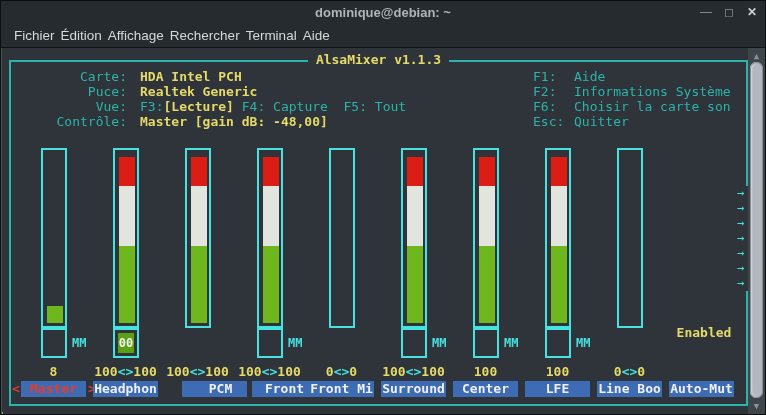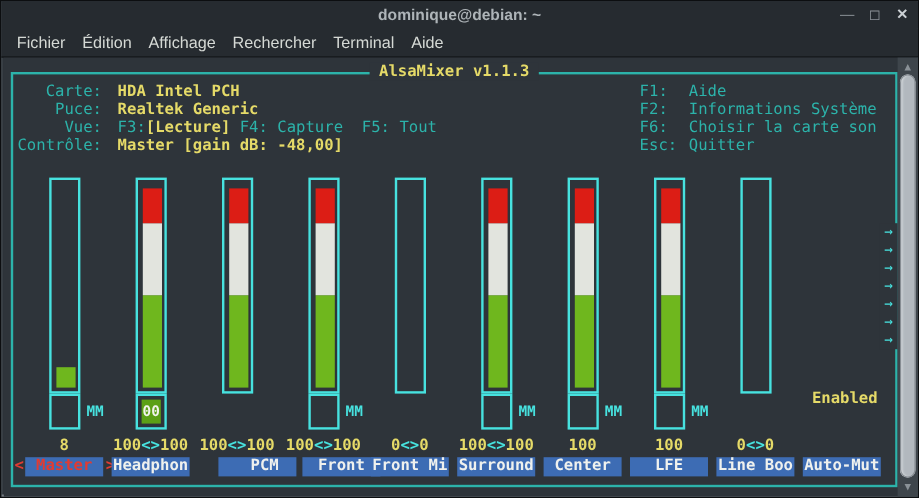--- a/index.html
+++ b/index.html
@@ -12,28 +12,28 @@
   .window{position:relative;width:766px;height:415px;background:var(--term-bg);
     border:1px solid #0c0e10;box-shadow:inset 1px 0 0 #4a5157,inset -1px 0 0 #4a5157,inset 0 -2px 0 #8f969c;
     font-family:"Liberation Sans",sans-serif;overflow:hidden;}
   .titlebar{position:absolute;left:0;top:0;width:100%;height:23px;background:var(--titlebar-bg);}
   .titlebar .title{position:absolute;left:0;right:0;top:4px;text-align:center;
     color:var(--chrome-txt);font-weight:bold;font-size:13px;}
   .win-buttons{position:absolute;right:6px;top:3px;display:flex;gap:9px;}
   .win-btn{width:14px;height:16px;color:#8d9399;font-size:12px;line-height:16px;text-align:center;cursor:default;}
   .win-btn.close{color:#ccd1d5;font-weight:bold;}
   .menubar{position:absolute;left:0;top:23px;width:100%;height:24px;background:var(--titlebar-bg);
-    border-bottom:1px solid #101315;display:flex;align-items:center;gap:10px;padding-left:11px;}
+    border-bottom:1px solid #101315;display:flex;align-items:center;gap:2px;padding-left:11px;}
   .menu-item{color:#d5d9d5;font-size:13.5px;padding:2px 2px;}
   .terminal{position:absolute;left:2px;top:47px;width:762px;height:366px;background:var(--term-bg);
     font-family:"DejaVu Sans Mono","Liberation Mono",monospace;font-size:13px;line-height:15px;}
   .mixer-box{position:absolute;left:6px;top:12px;width:739px;height:346px;border:2px solid var(--teal);}
   .mixer-title{position:absolute;left:0;right:0;top:-10px;text-align:center;}
   .mixer-title span{background:var(--term-bg);padding:0 8px;color:var(--yellow);font-weight:bold;}
-  .info-rows{position:absolute;left:0;top:7px;}
+  .info-rows{position:absolute;left:0;top:7px;padding-left:42px;}
   .info-row{display:flex;height:15px;white-space:pre;}
   .info-label{width:74px;text-align:right;color:var(--teal);}
   .info-val{margin-left:13px;}
   .t-teal{color:var(--teal);} .t-yellow{color:var(--yellow);font-weight:bold;}
   .help-rows{position:absolute;left:522px;top:7px;}
   .help-row{display:flex;height:15px;color:var(--teal);white-space:pre;}
   .help-key{width:41px;}
   .bar-box{position:absolute;width:26px;height:180px;top:86px;border:2px solid var(--cyan);}
   .bar-fill{position:absolute;left:4px;top:7px;width:16px;height:166px;}
   .seg{position:absolute;left:0;width:16px;}

